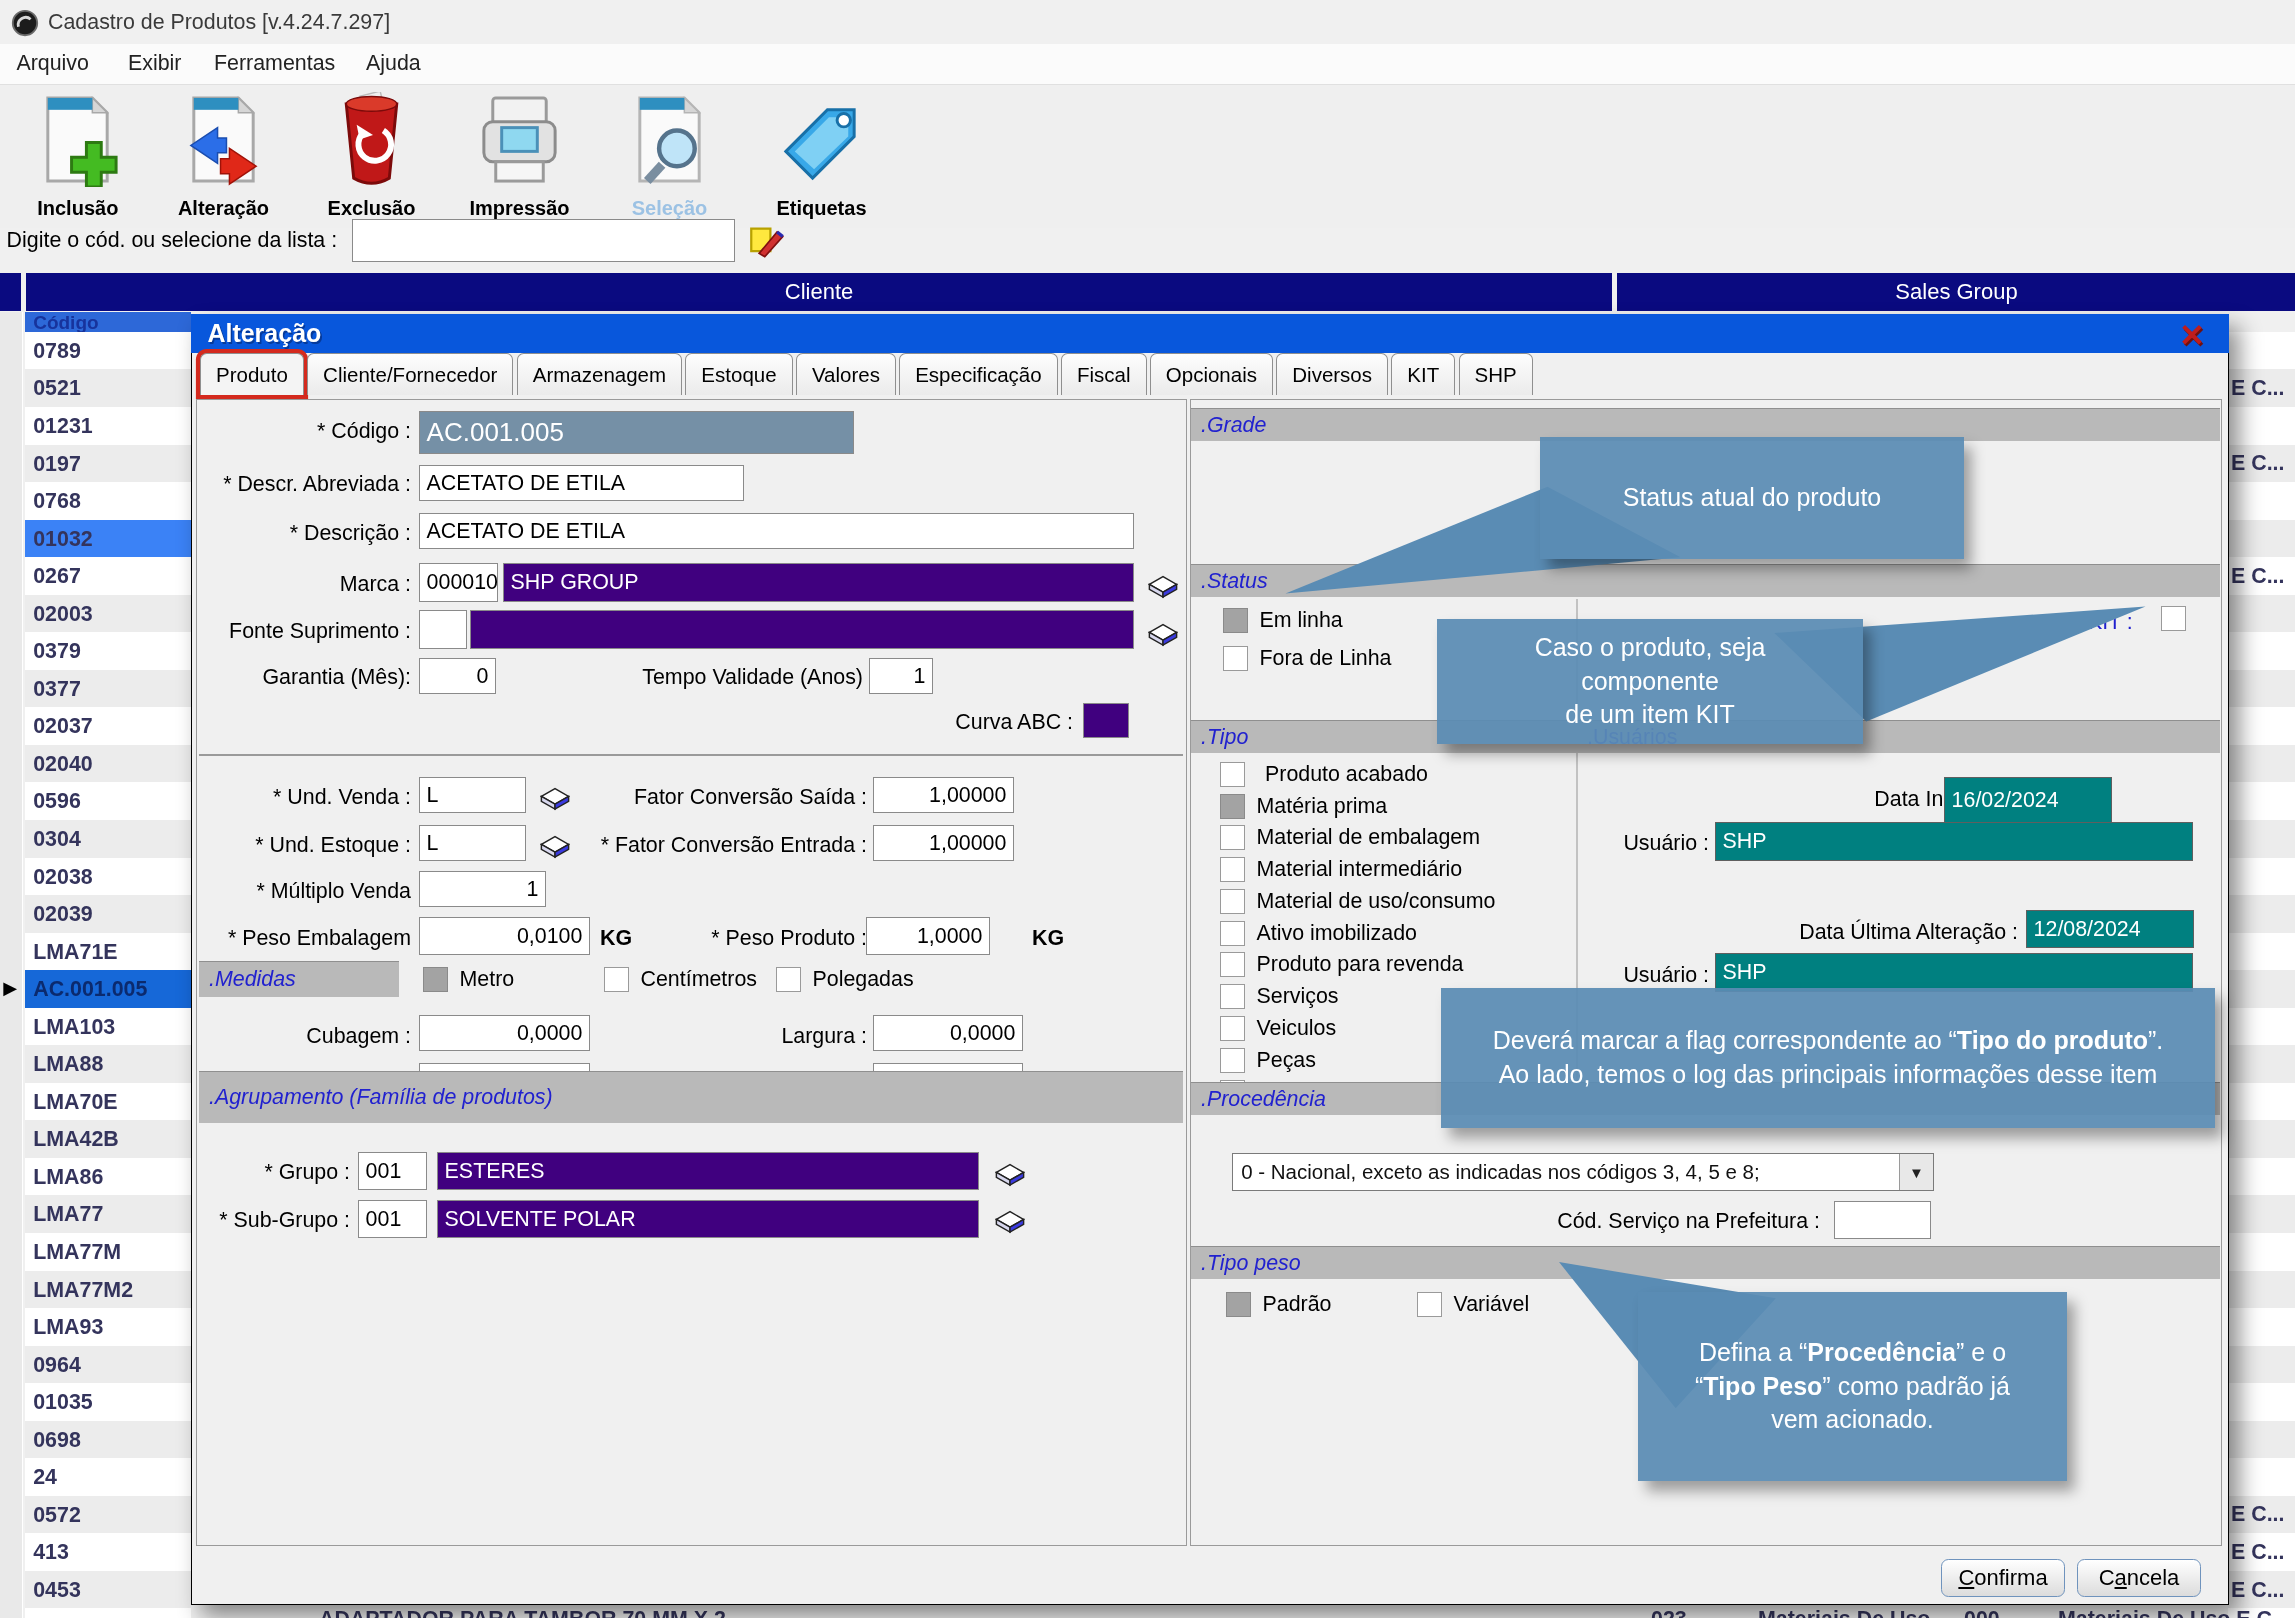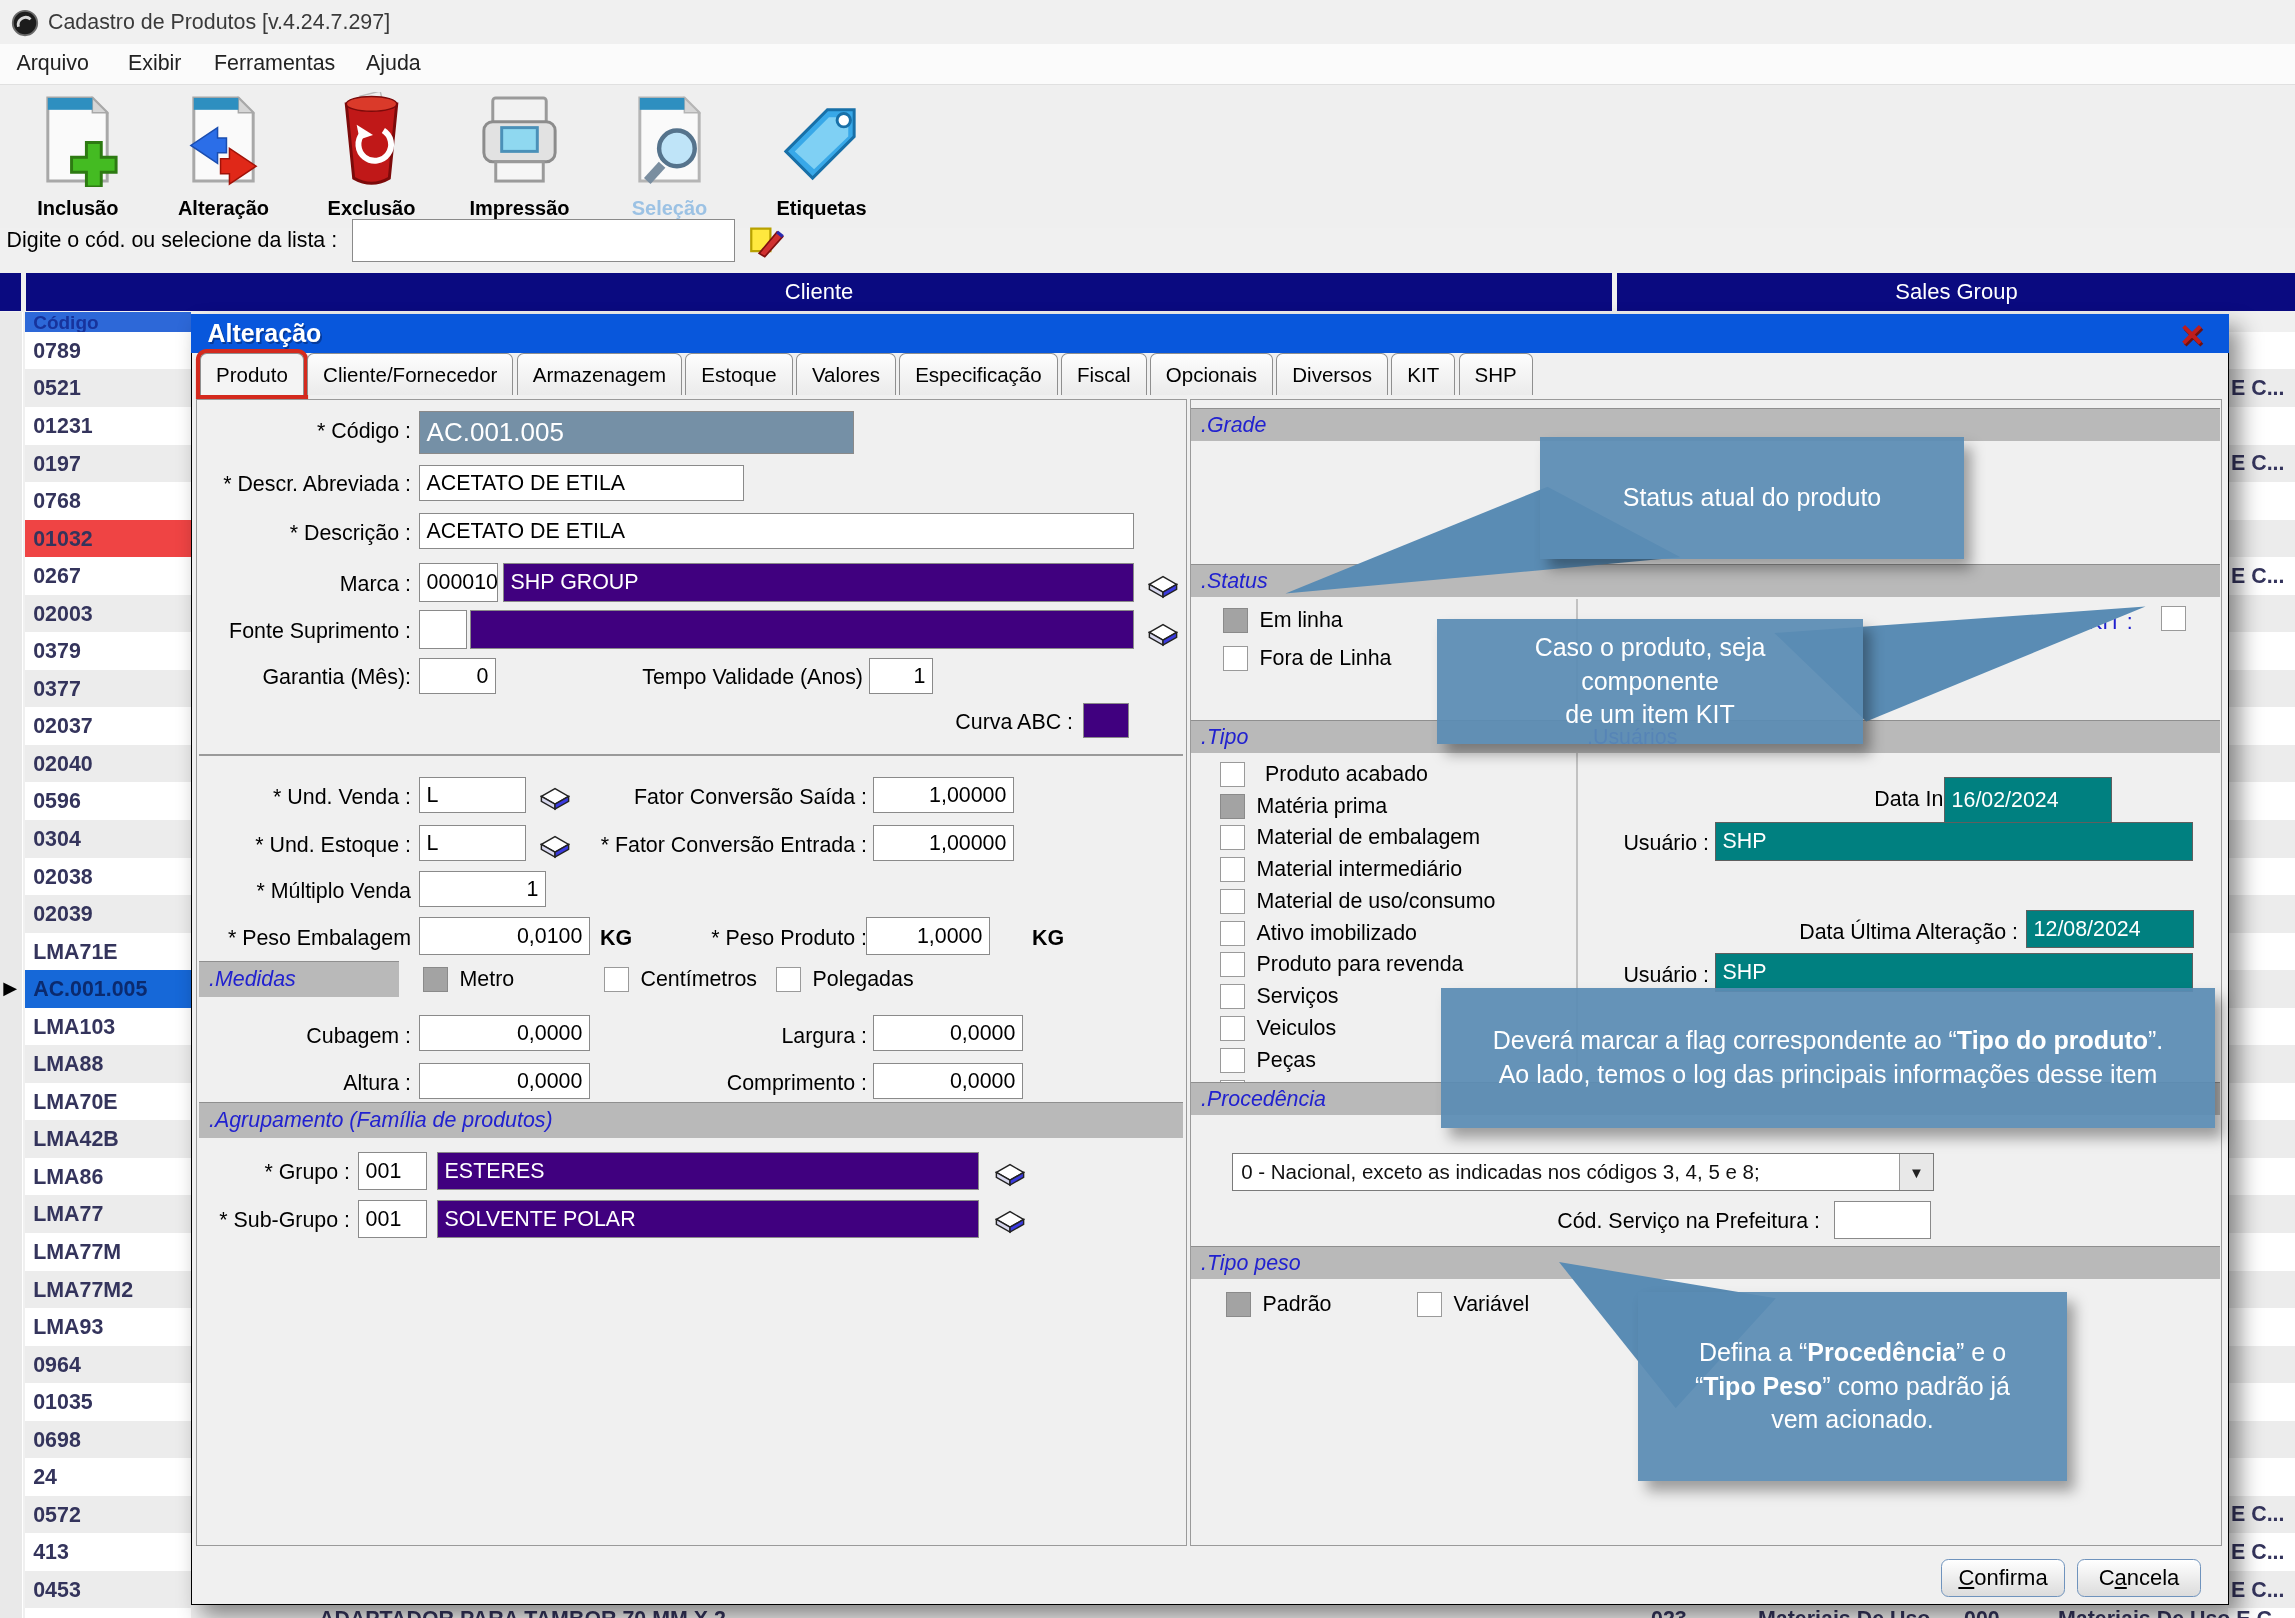--- a/index.html
+++ b/index.html
@@ -157,21 +157,21 @@
     <span>Sales Group</span>
   </div>
   <div class="abs gutter"></div>
   <div class="abs colhdr">Código</div>
   <div id="rows">
       <div class="row" style="top: 332px; background: rgb(255, 255, 255);">0789</div>
       <div class="row" style="top: 369px; background: rgb(236, 236, 236);">0521</div>
       <div class="row" style="top: 407px; background: rgb(255, 255, 255);">01231</div>
       <div class="row" style="top: 445px; background: rgb(236, 236, 236);">0197</div>
       <div class="row" style="top: 482px; background: rgb(255, 255, 255);">0768</div>
-      <div class="row" style="top: 520px; background: #ef4444;">01032</div>
+      <div class="row" style="top: 520px; background: #3b82f6;">01032</div>
       <div class="row" style="top: 557px; background: rgb(255, 255, 255);">0267</div>
       <div class="row" style="top: 595px; background: rgb(236, 236, 236);">02003</div>
       <div class="row" style="top: 632px; background: rgb(255, 255, 255);">0379</div>
       <div class="row" style="top: 670px; background: rgb(236, 236, 236);">0377</div>
       <div class="row" style="top: 707px; background: rgb(255, 255, 255);">02037</div>
       <div class="row" style="top: 745px; background: rgb(236, 236, 236);">02040</div>
       <div class="row" style="top: 782px; background: rgb(255, 255, 255);">0596</div>
       <div class="row" style="top: 820px; background: rgb(236, 236, 236);">0304</div>
       <div class="row" style="top: 858px; background: rgb(255, 255, 255);">02038</div>
       <div class="row" style="top: 895px; background: rgb(236, 236, 236);">02039</div>
@@ -335,21 +335,21 @@
   <div class="lbl r" style="left:181px;top:1024px;width:230px">Cubagem :</div>
   <div class="inp num" style="left:419px;top:1015px;width:171px;height:36px">0,0000</div>
   <div class="lbl r" style="left:657px;top:1024px;width:210px">Largura :</div>
   <div class="inp num" style="left:873px;top:1015px;width:150px;height:36px">0,0000</div>
 
   <div class="lbl r" style="left:181px;top:1071px;width:230px">Altura :</div>
   <div class="inp num" style="left:419px;top:1063px;width:171px;height:36px">0,0000</div>
   <div class="lbl r" style="left:657px;top:1071px;width:210px">Comprimento :</div>
   <div class="inp num" style="left:873px;top:1063px;width:150px;height:36px">0,0000</div>
 
-  <div class="sechdr" style="left:199px;top:1102px;width:984px;height:36px">.Agrupamento (Família de produtos)</div>
+  <div class="sechdr" style="left:199px;top:1071px;width:984px;height:52px">.Agrupamento (Família de produtos)</div>
 
   <div class="lbl r" style="left:197px;top:1160px;width:153px">* Grupo :</div>
   <div class="inp" style="left:358px;top:1152px;width:69px;height:38px">001</div>
   <div class="inp fld-purple" style="left:437px;top:1152px;width:542px;height:38px">ESTERES</div>
 
   <div class="lbl r" style="left:189px;top:1208px;width:161px">* Sub-Grupo :</div>
   <div class="inp" style="left:358px;top:1200px;width:69px;height:38px">001</div>
   <div class="inp fld-purple" style="left:437px;top:1200px;width:542px;height:38px">SOLVENTE POLAR</div>
 
   <div id="bookicons">

